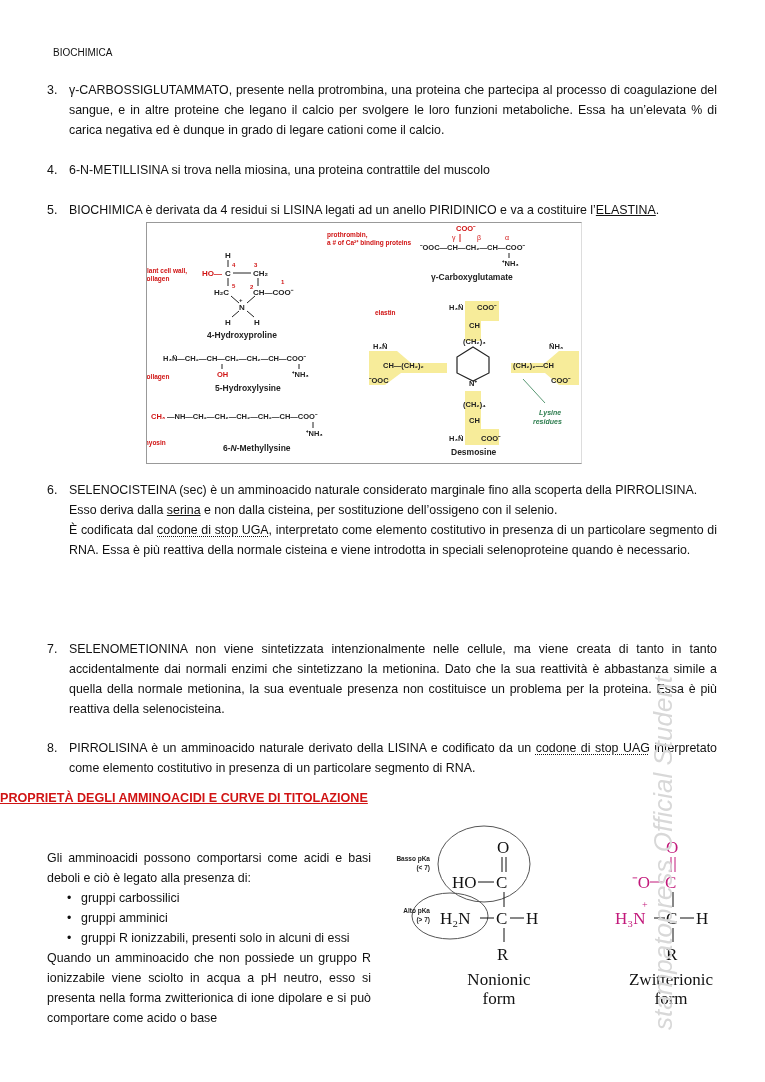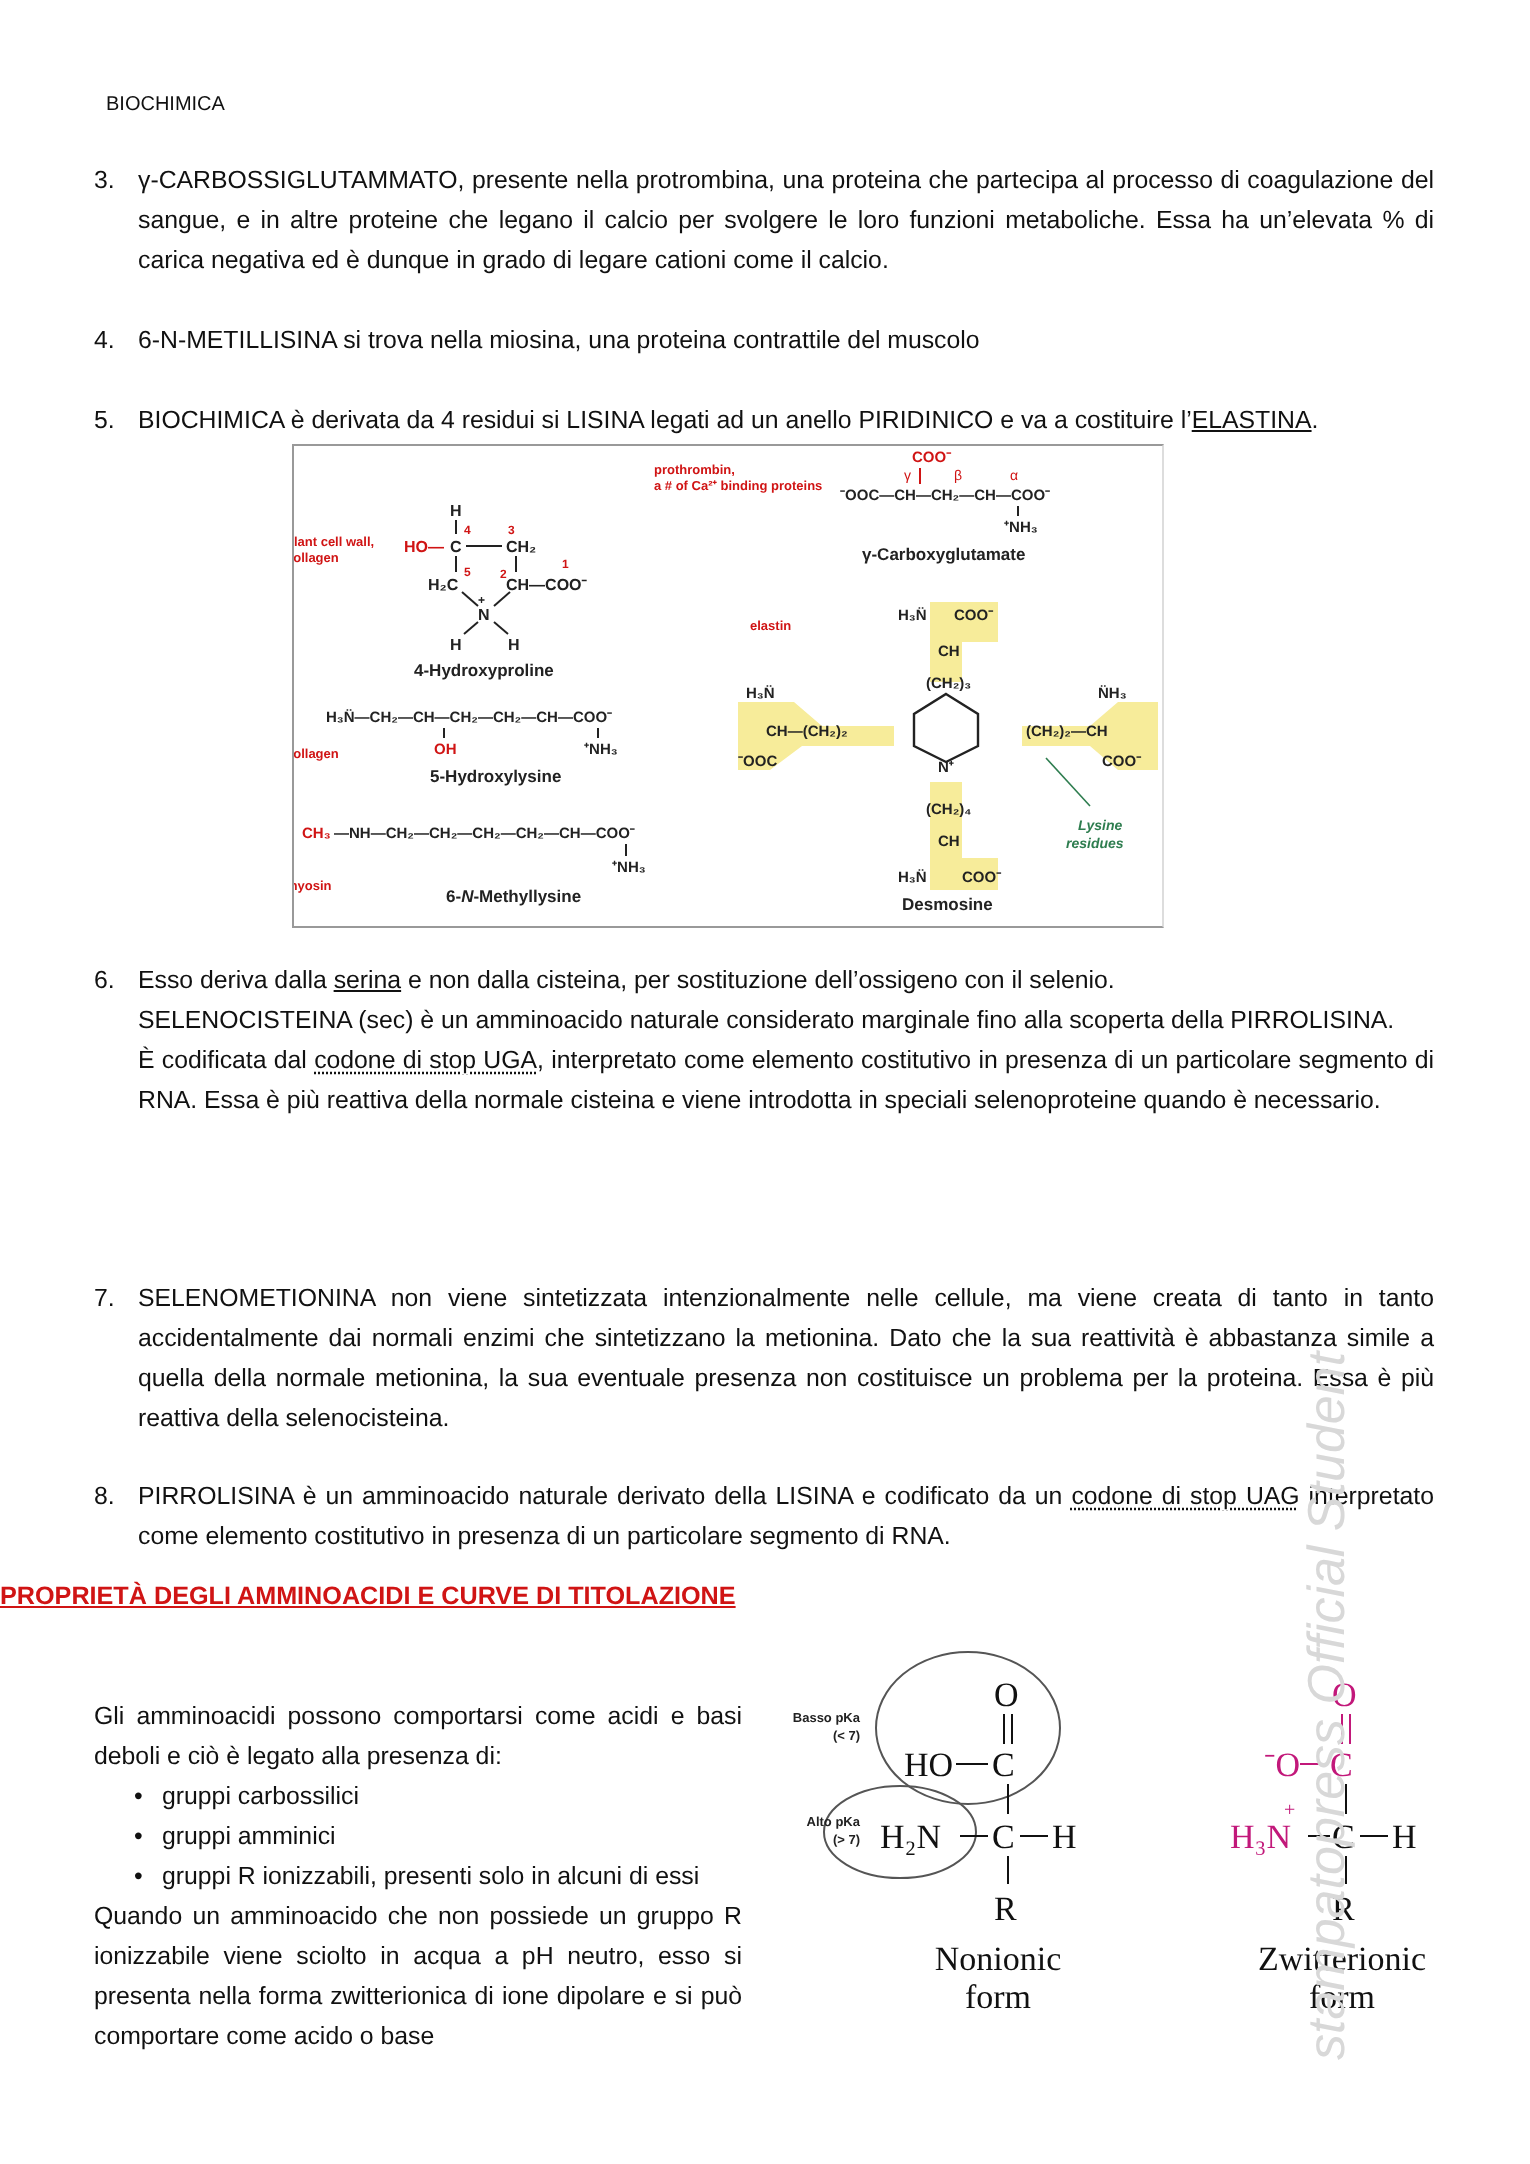--- a/index.html
+++ b/index.html
@@ -149,22 +149,22 @@
         <text x="392" y="192">Lysine</text>
         <text x="386" y="201">residues</text>
       </g>
     </g>
   </svg>
 </div>
 
 <div class="item j" style="top:480px;">
   <span class="num">6.</span>
   <div class="body">
+    <div><b>SELENOCISTEINA (sec)</b><span> è un amminoacido naturale considerato marginale fino alla scoperta della PIRROLISINA.</span></div>
     <div><span>Esso deriva dalla </span><span class="ul">serina</span><span> e non dalla cisteina, per sostituzione dell’ossigeno con il selenio.</span></div>
-    <div><b>SELENOCISTEINA (sec)</b><span> è un amminoacido naturale considerato marginale fino alla scoperta della PIRROLISINA.</span></div>
     <div><span>È codificata dal </span><span class="dot">codone di stop UGA</span><span>, interpretato come elemento costitutivo in presenza di un particolare segmento di RNA. Essa è più reattiva della normale cisteina e viene introdotta in speciali selenoproteine quando è necessario.</span></div>
   </div>
 </div>
 
 <div class="item j" style="top:639px;">
   <span class="num">7.</span>
   <div class="body"><b>SELENOMETIONINA</b><span> non viene sintetizzata intenzionalmente nelle cellule, ma viene creata di tanto in tanto accidentalmente dai normali enzimi che sintetizzano la metionina. Dato che la sua reattività è abbastanza simile a quella della normale metionina, la sua eventuale presenza non costituisce un problema per la proteina. Essa è più reattiva della selenocisteina.</span></div>
 </div>
 
 <div class="item j" style="top:738px;">

